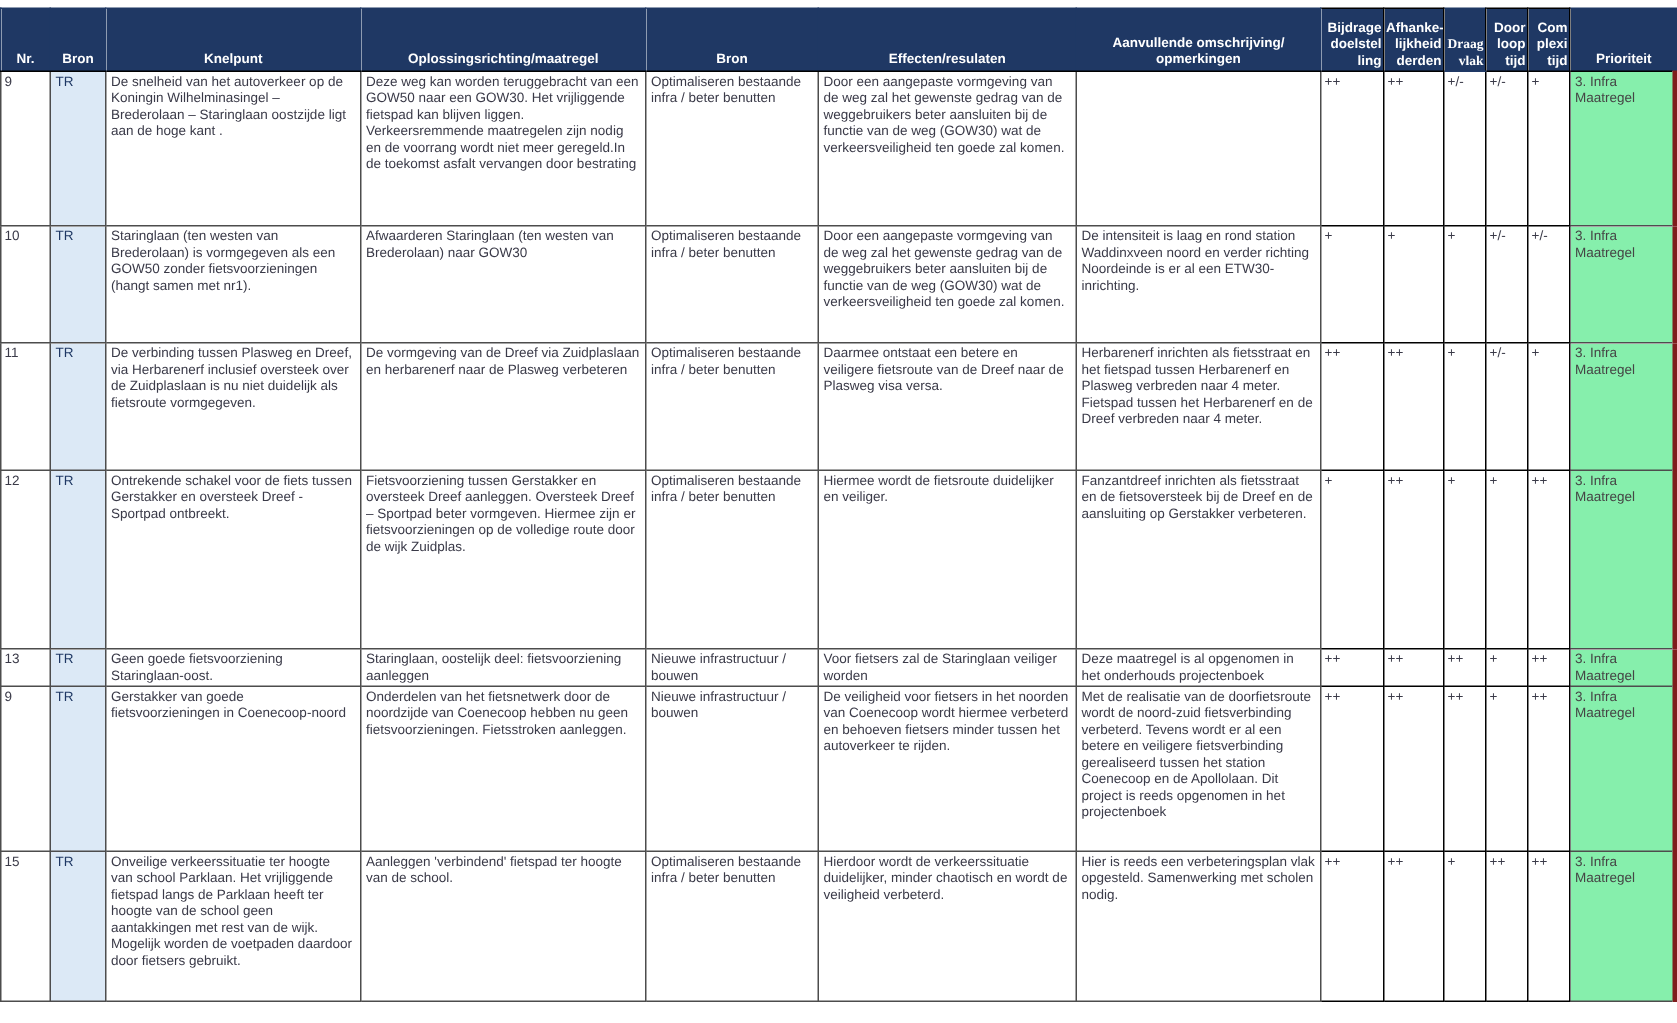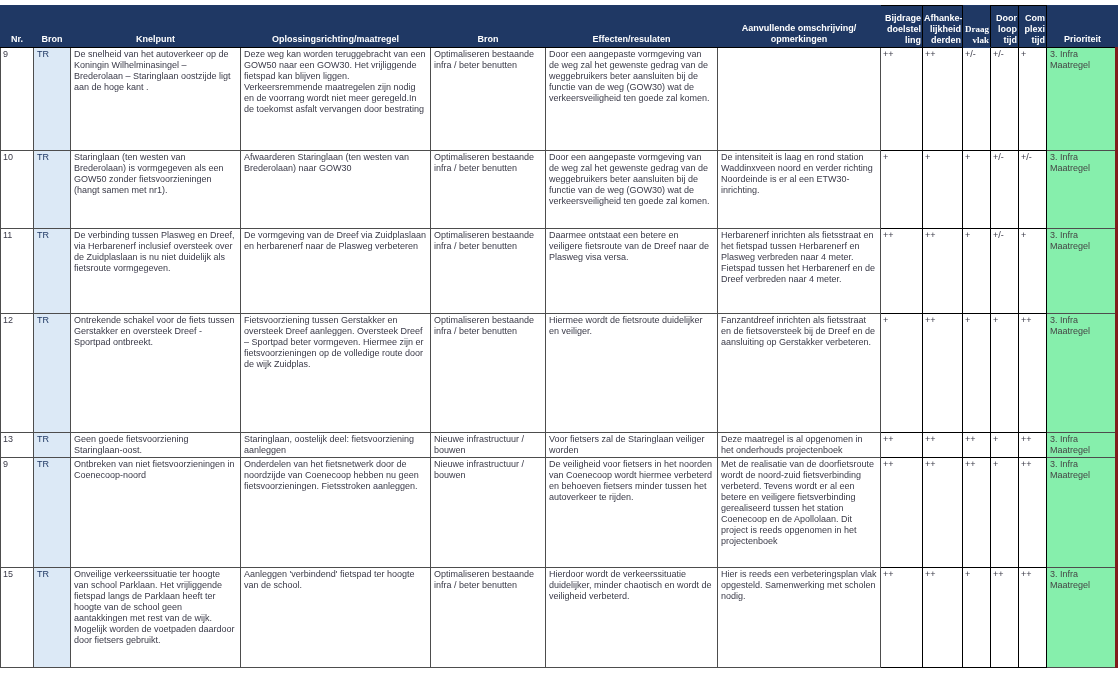--- a/index.html
+++ b/index.html
@@ -159,21 +159,21 @@
     <td class="c-rate">++</td>
     <td class="c-rate">++</td>
     <td class="c-rate">++</td>
     <td class="c-rate">+</td>
     <td class="c-rate">++</td>
     <td class="c-prio">3. Infra Maatregel</td>
   </tr>
         <tr>
     <td class="c-nr">9</td>
     <td class="c-bron">TR</td>
-    <td>Ontbreken van niet fietsvoorzieningen in Coenecoop-noord</td>
+    <td>Gerstakker van goede fietsvoorzieningen in Coenecoop-noord</td>
     <td>Onderdelen van het fietsnetwerk door de noordzijde van Coenecoop hebben nu geen fietsvoorzieningen. Fietsstroken aanleggen.</td>
     <td>Nieuwe infrastructuur / bouwen</td>
     <td>De veiligheid voor fietsers in het noorden van Coenecoop wordt hiermee verbeterd en behoeven fietsers minder tussen het autoverkeer te rijden.</td>
     <td>Met de realisatie van de doorfietsroute wordt de noord-zuid fietsverbinding verbeterd. Tevens wordt er al een betere en veiligere fietsverbinding gerealiseerd tussen het station Coenecoop en de Apollolaan. Dit project is reeds opgenomen in het projectenboek</td>
     <td class="c-rate">++</td>
     <td class="c-rate">++</td>
     <td class="c-rate">++</td>
     <td class="c-rate">+</td>
     <td class="c-rate">++</td>
     <td class="c-prio">3. Infra Maatregel</td>

